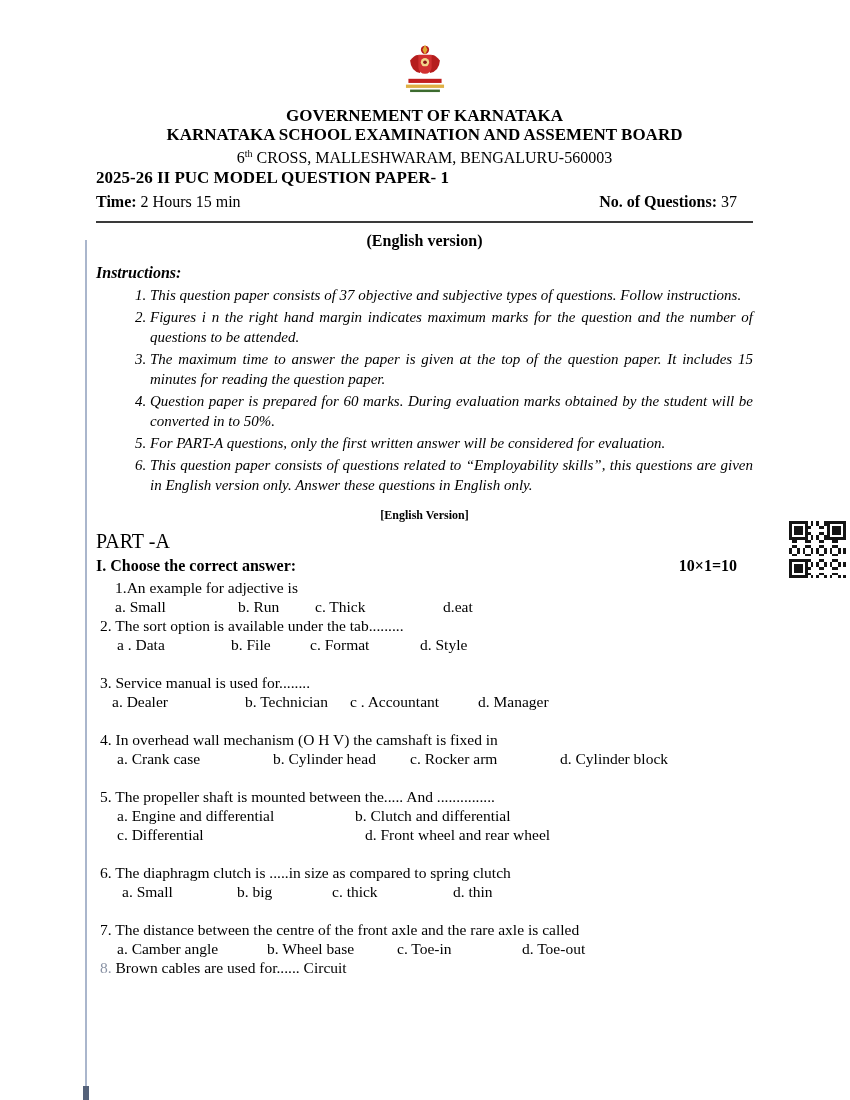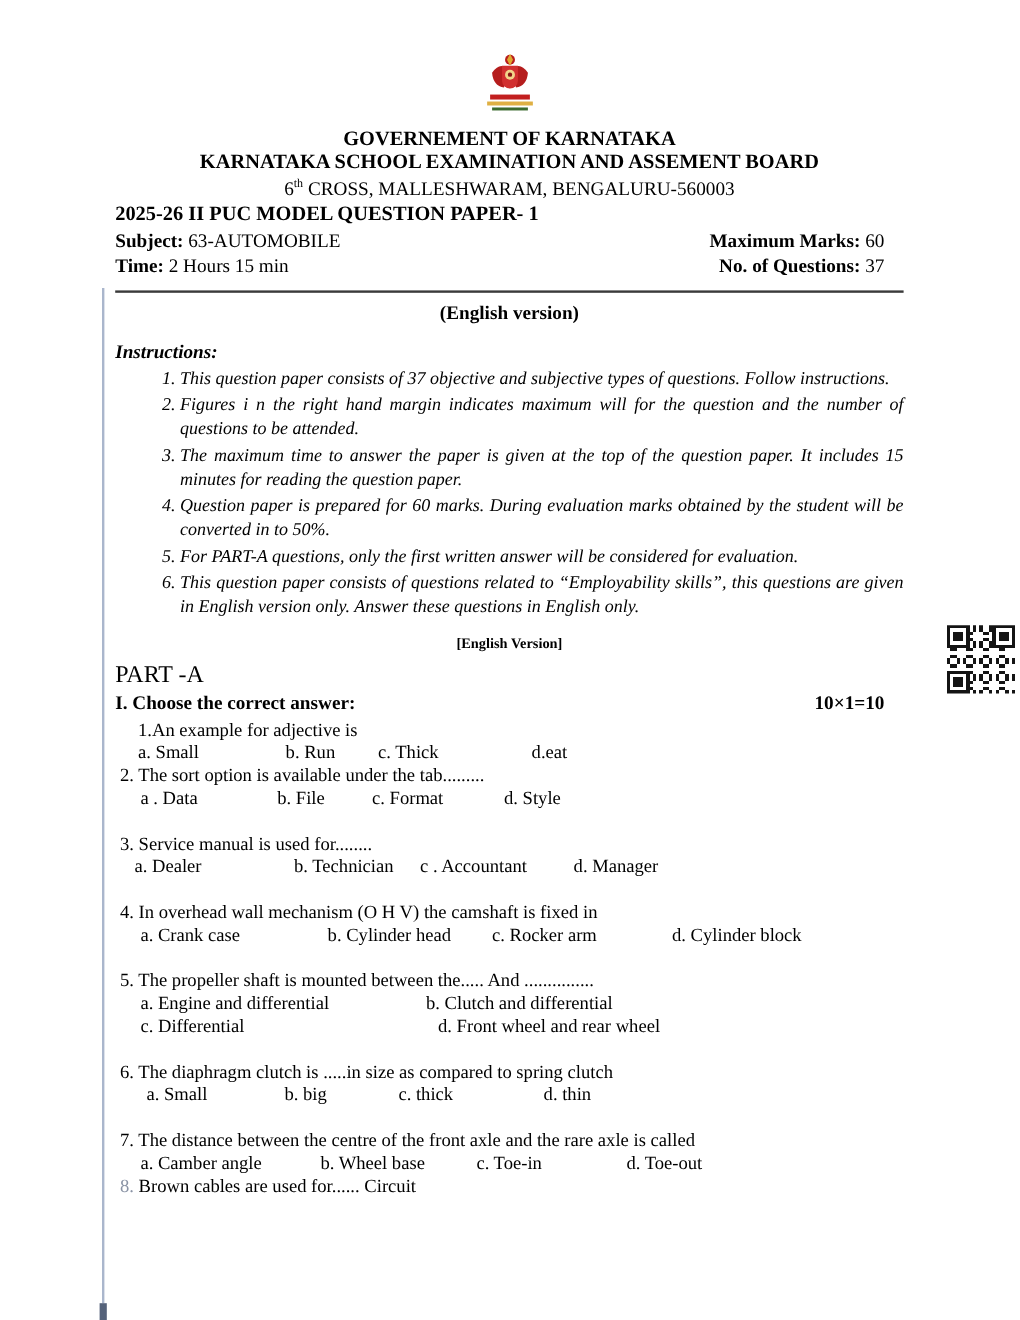--- a/index.html
+++ b/index.html
@@ -275,37 +275,33 @@
       </svg>
     </div>
 
     <div class="title1">GOVERNEMENT OF KARNATAKA</div>
     <div class="title1">KARNATAKA SCHOOL EXAMINATION AND ASSEMENT BOARD</div>
     <div class="addr"><span>6</span><sup>th</sup><span> CROSS, MALLESHWARAM, BENGALURU-560003</span></div>
     <div class="title2">2025-26 II PUC MODEL QUESTION PAPER- 1</div>
 
     <div class="info">
       <div class="info-row">
-        <div><span class="bold">Subject:</span> <span>63-AUTOMOBILE</span></div>
-        <div><span class="bold">Maximum Marks:</span> <span>60</span></div>
-      </div>
-      <div class="info-row">
         <div><span class="bold">Time:</span> <span>2 Hours 15 min</span></div>
         <div><span class="bold">No. of Questions:</span> <span>37</span></div>
       </div>
     </div>
 
     <div class="rule"></div>
 
     <div class="ev">(English version)</div>
 
     <div class="instr-title">Instructions:</div>
     <ol class="instr-list">
       <li>This question paper consists of 37 objective and subjective types of questions. Follow instructions.</li>
-      <li>Figures i n the right hand margin indicates maximum will for the question and the number of questions to be attended.</li>
+      <li>Figures i n the right hand margin indicates maximum marks for the question and the number of questions to be attended.</li>
       <li>The maximum time to answer the paper is given at the top of the question paper. It includes 15 minutes for reading the question paper.</li>
       <li>Question paper is prepared for 60 marks. During evaluation marks obtained by the student will be converted in to 50%.</li>
       <li>For PART-A questions, only the first written answer will be considered for evaluation.</li>
       <li>This question paper consists of questions related to “Employability skills”, this questions are given in English version only. Answer these questions in English only.</li>
     </ol>
 
     <div class="ev-bracket">[English Version]</div>
     <div class="part-a">PART -A</div>
 
     <div class="sec-head">

